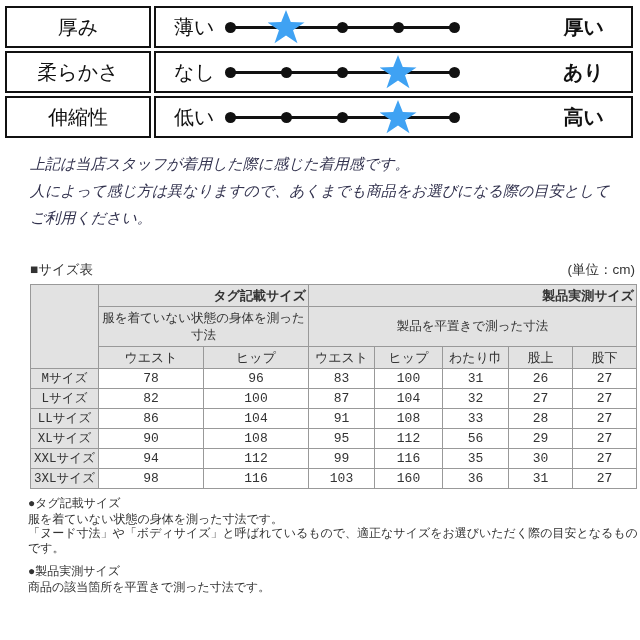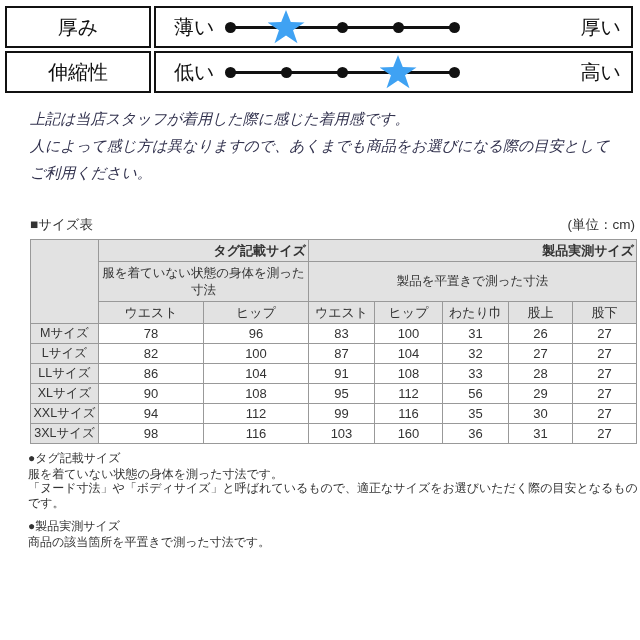--- a/index.html
+++ b/index.html
@@ -31,21 +31,21 @@
   }
   .dot{
     position:absolute;top:50%;width:11px;height:11px;
     margin:-5.5px 0 0 -5.5px;border-radius:50%;background:#111111;z-index:1;
   }
   .star{
     position:absolute;top:50%;width:37px;height:35px;
     margin:-17px 0 0 -18.5px;background:var(--star,#3fa2f3);z-index:2;
     clip-path:polygon(50% 0%,63% 34%,100% 36%,69% 58%,81% 95%,50% 73%,19% 95%,31% 58%,0% 36%,37% 34%);
   }
-  .feel-max{font-size:20px;color:#111111;margin-left:auto;padding-right:10px;}
+  .feel-max{font-size:20px;color:#111111;margin-left:auto;padding-right:27px;font-weight:bold;}
   
   .notes{margin:9px 0 0 30px;font-size:15px;line-height:27px;color:#32324e;font-style:italic;}
   
   .size-head{
     display:flex;justify-content:space-between;align-items:center;
     margin:30px 5px 5px 30px;font-size:13.5px;color:#333333;
   }
   table.size{
     border-collapse:collapse;margin-left:30px;width:606px;table-layout:fixed;
     font-size:13px;color:#333333;
@@ -53,21 +53,21 @@
   table.size th,table.size td{
     border:1px solid #999999;text-align:center;vertical-align:middle;
     padding:0 2px;font-weight:normal;
   }
   table.size th{background:#e2e2e2;}
   tr.gh{height:22px;}
   tr.gh th.bold{font-weight:bold;text-align:right;}
   tr.desc{height:40px;}
   tr.desc th{font-size:12.5px;line-height:17px;}
   tr.cols{height:22px;}
-  tr.data{height:20px;}
+  tr.data{height:20px;font-family:Liberation Mono, monospace;}
   tr.data th{font-size:12.5px;}
   
   .foot{margin:7px 0 0 28px;font-size:12px;line-height:14.5px;color:#333333;}
   .foot .sec{margin-bottom:9px;}
   .foot .sec-h{margin-bottom:1px;}
 </style>
 </head>
 <body style="--star: #3fa2f3;">
 
 <table class="feel">
@@ -84,20 +84,38 @@
                 <span class="dot" style="left: 50%;"></span>
                 <span class="dot" style="left: 75%;"></span>
                 <span class="dot" style="left: 100%;"></span>
               </span>
             </span>
           <span class="feel-max">厚い</span>
         </div>
       </td>
     </tr>
     <tr>
+      <td class="feel-label">柔らかさ</td>
+      <td class="feel-cell">
+        <div class="feel-inner">
+          <span class="feel-min">なし</span>
+          <span class="scale">
+              <span class="track">
+                <span class="dot" style="left: 0%;"></span>
+                <span class="dot" style="left: 25%;"></span>
+                <span class="dot" style="left: 50%;"></span>
+                <span class="star" style="left: 75%;"></span>
+                <span class="dot" style="left: 100%;"></span>
+              </span>
+            </span>
+          <span class="feel-max">あり</span>
+        </div>
+      </td>
+    </tr>
+    <tr>
       <td class="feel-label">伸縮性</td>
       <td class="feel-cell">
         <div class="feel-inner">
           <span class="feel-min">低い</span>
           <span class="scale">
               <span class="track">
                 <span class="dot" style="left: 0%;"></span>
                 <span class="dot" style="left: 25%;"></span>
                 <span class="dot" style="left: 50%;"></span>
                 <span class="star" style="left: 75%;"></span>

